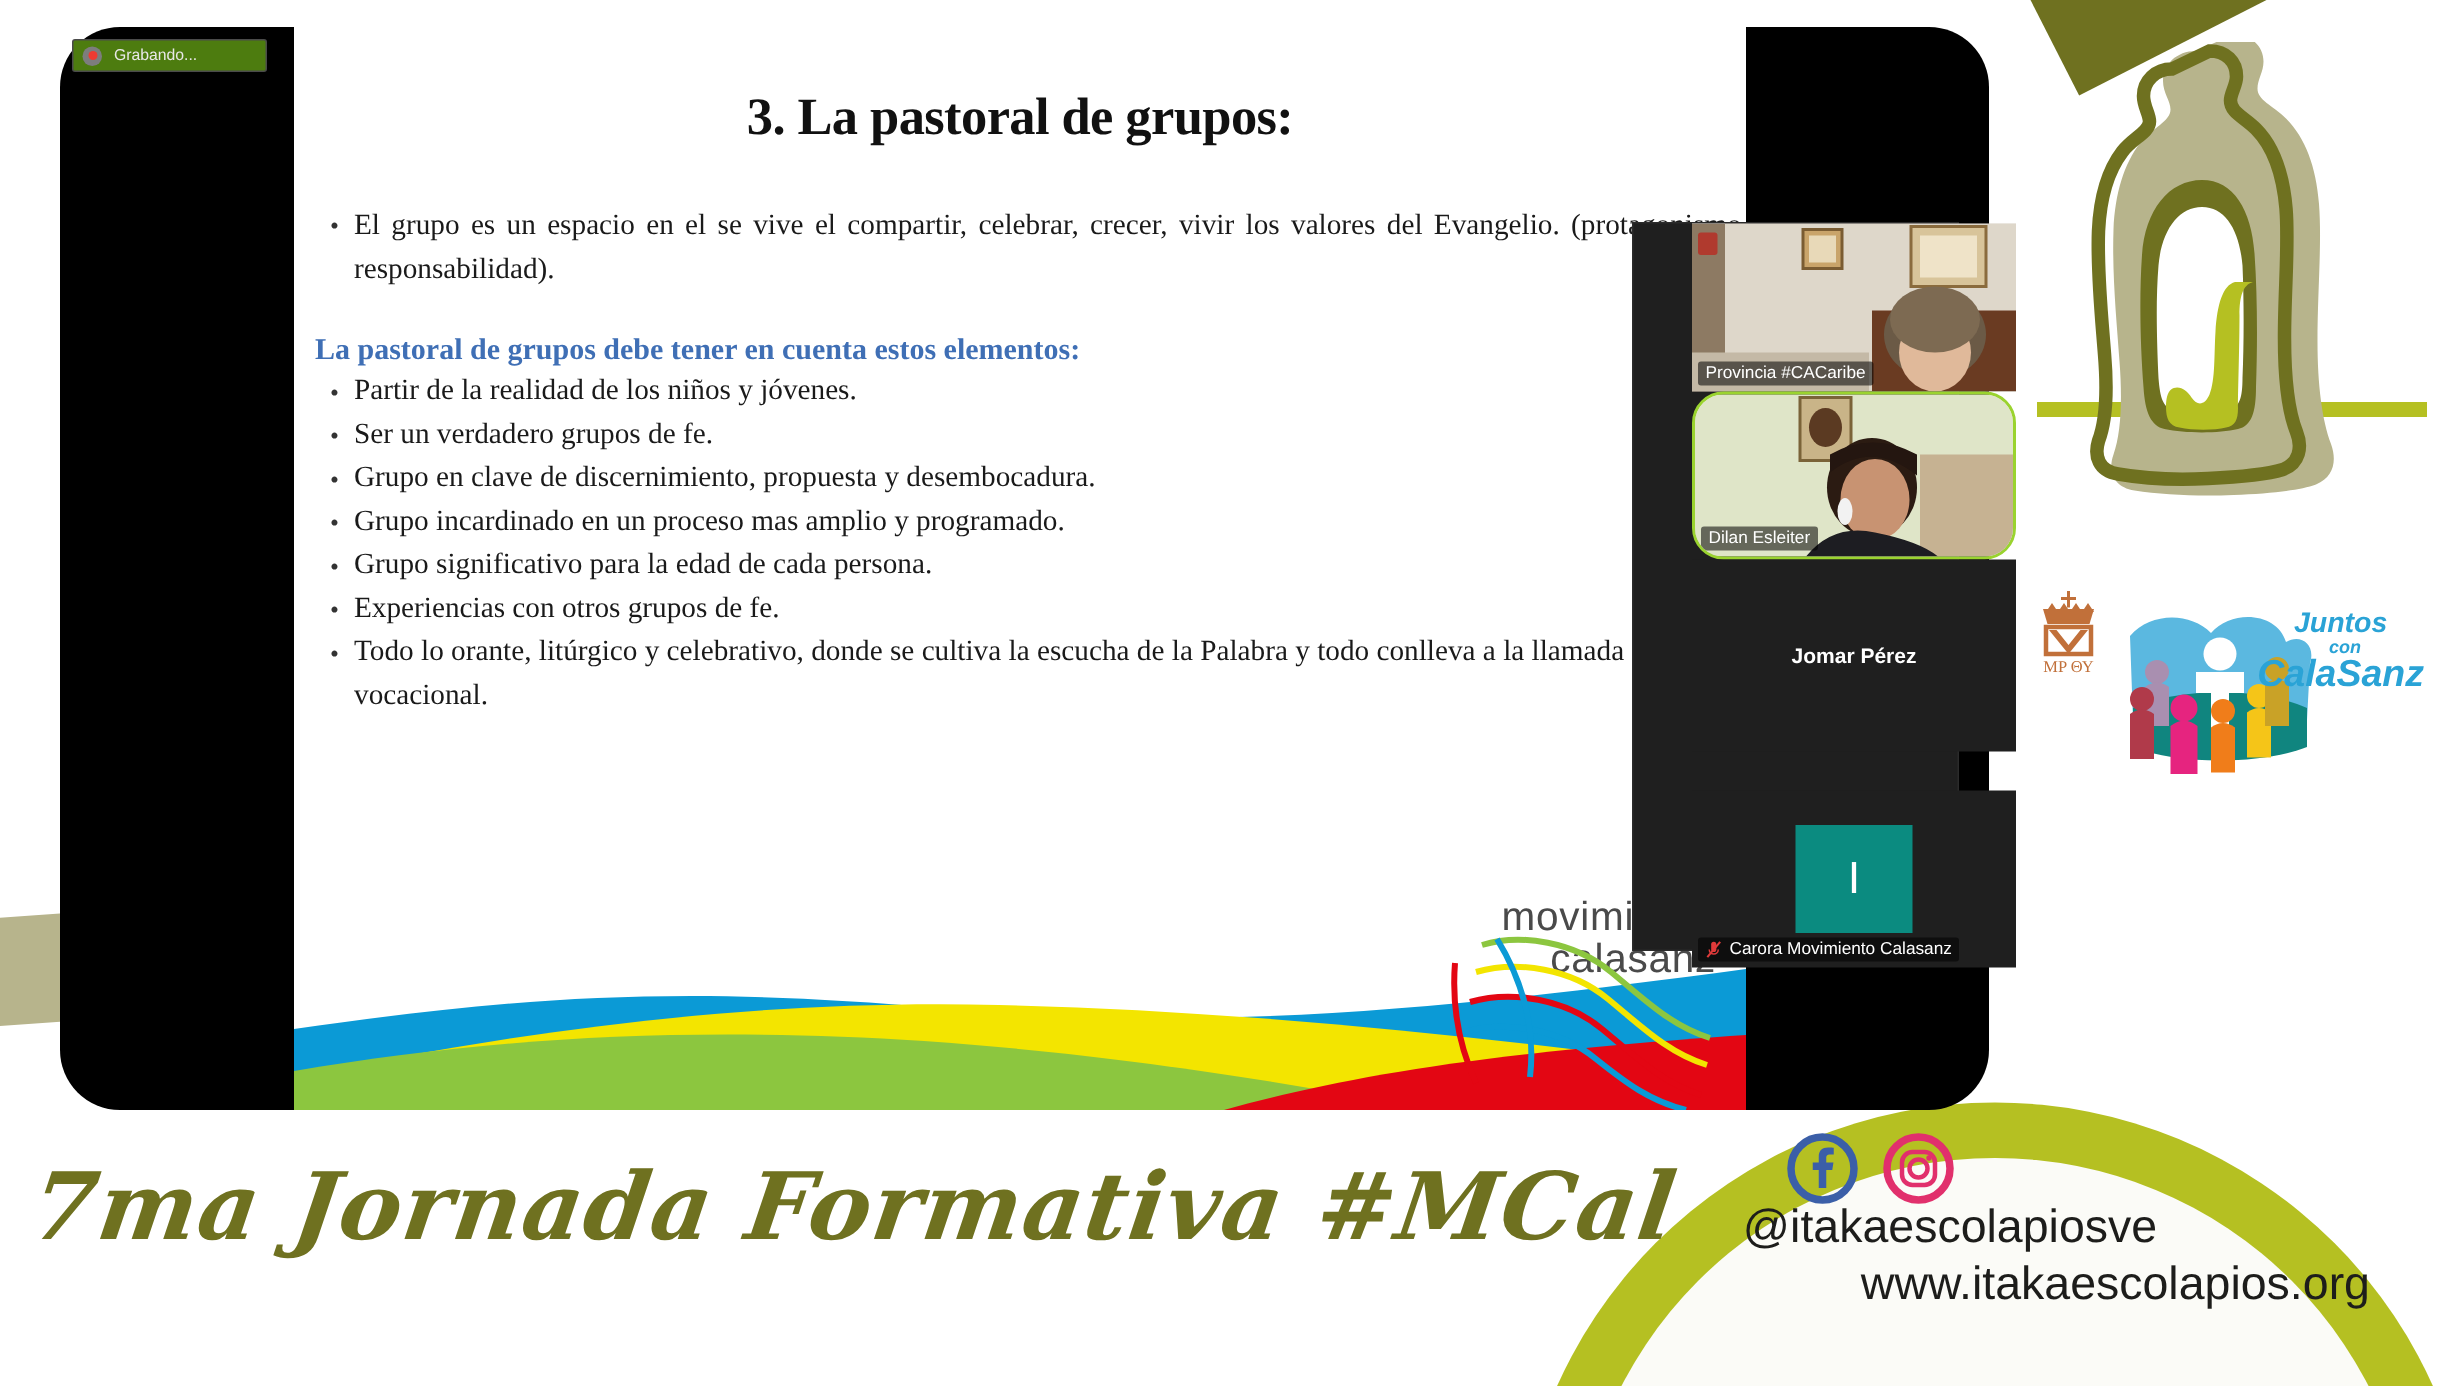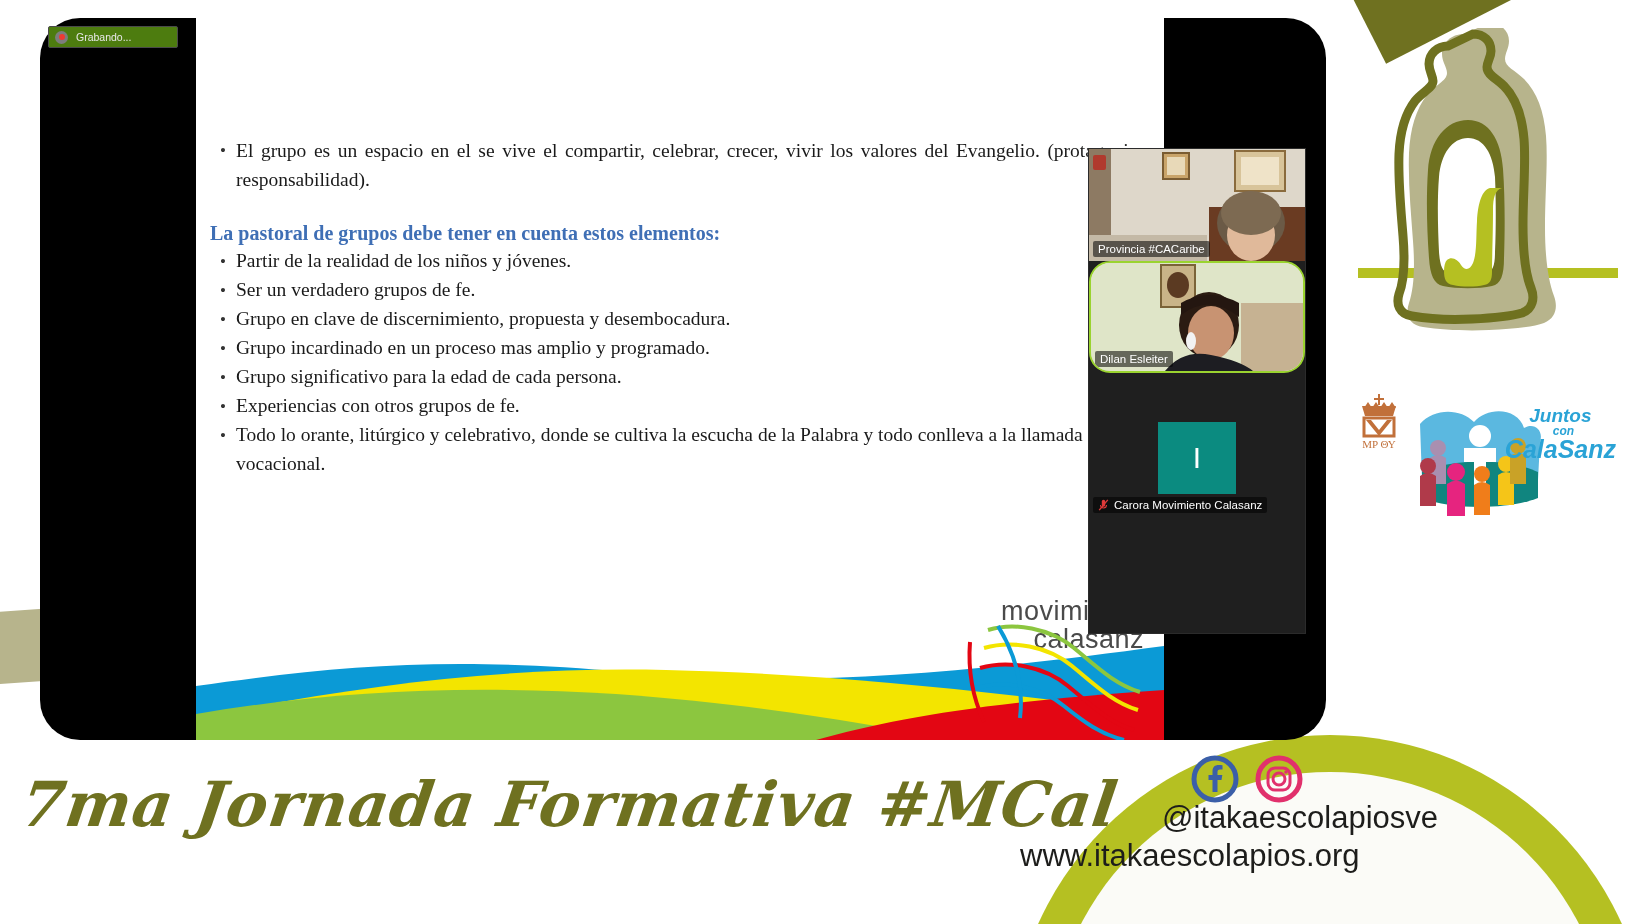--- a/index.html
+++ b/index.html
@@ -60,21 +60,21 @@
       background:#4d7c0f;border:1px solid #4a4a4a;border-radius:2px;
       display:flex;align-items:center;padding:0 6px;box-sizing:border-box;}
   .rec-dot{width:13px;height:13px;border-radius:50%;background:#7d7d7d;
       display:flex;align-items:center;justify-content:center;flex:0 0 13px;}
   .rec-dot i{width:6px;height:6px;border-radius:50%;background:#ee3b33;display:block;}
   .rec-label{color:#e8e8e8;font-size:10.5px;margin-left:8px;
       font-family:"Liberation Sans",sans-serif;}
 
   
   #zoom-strip{position:absolute;left:1088px;top:148px;width:218px;height:486px;
-      background:#1f1f1f;border:1px solid #2b2b2b;box-sizing:border-box;}
+      background:#1f1f1f;border:1px solid #2b2b2b;box-sizing:border-box;padding-left:39px;}
   .tile{position:relative;width:216px;box-sizing:border-box;overflow:hidden;}
   .tile-video{height:112px;}
   .tile-active{border:2px solid #9ad32f;}
   .name-tag{position:absolute;left:4px;bottom:4px;max-width:96%;
       background:rgba(0,0,0,.55);color:#ffffff;font-size:11.5px;
       padding:2px 5px;border-radius:2px;display:flex;align-items:center;
       font-family:"Liberation Sans",sans-serif;white-space:nowrap;}
   .mic-off{flex:0 0 11px;width:11px;height:12px;margin-right:5px;display:block;}
   .tile-blank{height:128px;background:#1f1f1f;display:flex;align-items:center;
       justify-content:center;}
@@ -97,21 +97,21 @@
       font-style:italic;line-height:1.0;}
   .jcc-text .j1{font-size:19px;}
   .jcc-text .j2{font-size:12px;padding-left:6px;}
   .jcc-text .j3{font-size:25px;}
 
   
   #social-row{position:absolute;left:1190px;top:755px;width:140px;height:48px;
       display:flex;gap:14px;align-items:center;}
   .handle{position:absolute;left:1020px;top:800px;width:560px;text-align:center;
       font-family:"Liberation Sans",sans-serif;font-size:31px;color:#1d1d1b;}
-  .weburl{position:absolute;left:1020px;top:838px;width:560px;text-align:left;
+  .weburl{position:absolute;left:1020px;top:838px;width:560px;text-align:right;
       font-family:"Liberation Sans",sans-serif;font-size:31px;color:#1d1d1b;}
 
   
   #event-title{position:absolute;left:22px;top:768px;font-size:62px;color:#6f7120;
       font-family:"DejaVu Serif",serif;font-style:italic;font-weight:bold;
       transform:skewX(-8deg);letter-spacing:1px;}
 </style>
 </head>
 <body>
 
@@ -137,20 +137,21 @@
 
 <div id="rec-badge">
   <span class="rec-dot">
       <i></i>
     </span>
   <span class="rec-label">Grabando...</span>
 </div>
 
 <div id="slide">
 
+  <div class="slide-title">3. La pastoral de grupos:</div>
 
   <div class="slide-body">
 
     <div class="bl-row para-first">
       <span class="bl-dot">•</span>
       <span class="bl-txt">El grupo es un espacio en el se vive el compartir, celebrar, crecer, vivir los valores del Evangelio. (protagonismo, responsabilidad).</span>
     </div>
 
     <div class="blue-head">La pastoral de grupos debe tener en cuenta estos elementos:</div>
 
@@ -243,20 +244,24 @@
       <ellipse cx="120" cy="70" rx="23" ry="27" fill="#c89372"></ellipse>
       <path d="M90 52 Q118 30 148 54 L148 40 Q118 24 90 40 Z" fill="#241610"></path>
       <ellipse cx="100" cy="78" rx="5" ry="9" fill="#f2f2f2"></ellipse>
       <path d="M74 108 Q92 86 120 92 Q150 98 162 108 Z" fill="#1d1d22"></path>
     </svg>
     <span class="name-tag">
       <span>Dilan Esleiter</span>
     </span>
   </div>
 
+  <div class="tile tile-blank">
+    <span class="blank-name">Jomar Pérez</span>
+
+  </div>
 
   <div class="tile tile-avatar" style="margin-top:26px;position:relative;">
     <span class="avatar-sq">I</span>
     <span class="name-tag">
       <svg class="mic-off" viewBox="0 0 12 14">
         <path d="M6 1a2 2 0 0 1 2 2v4a2 2 0 0 1-4 0V3a2 2 0 0 1 2-2z" fill="#e03a3a"></path>
         <path d="M2.5 7a3.5 3.5 0 0 0 7 0" stroke="#e03a3a" stroke-width="1.2" fill="none"></path>
         <line x1="1" y1="13" x2="11" y2="1" stroke="#e03a3a" stroke-width="1.6"></line>
       </svg>
       <span>Carora Movimiento Calasanz</span>

